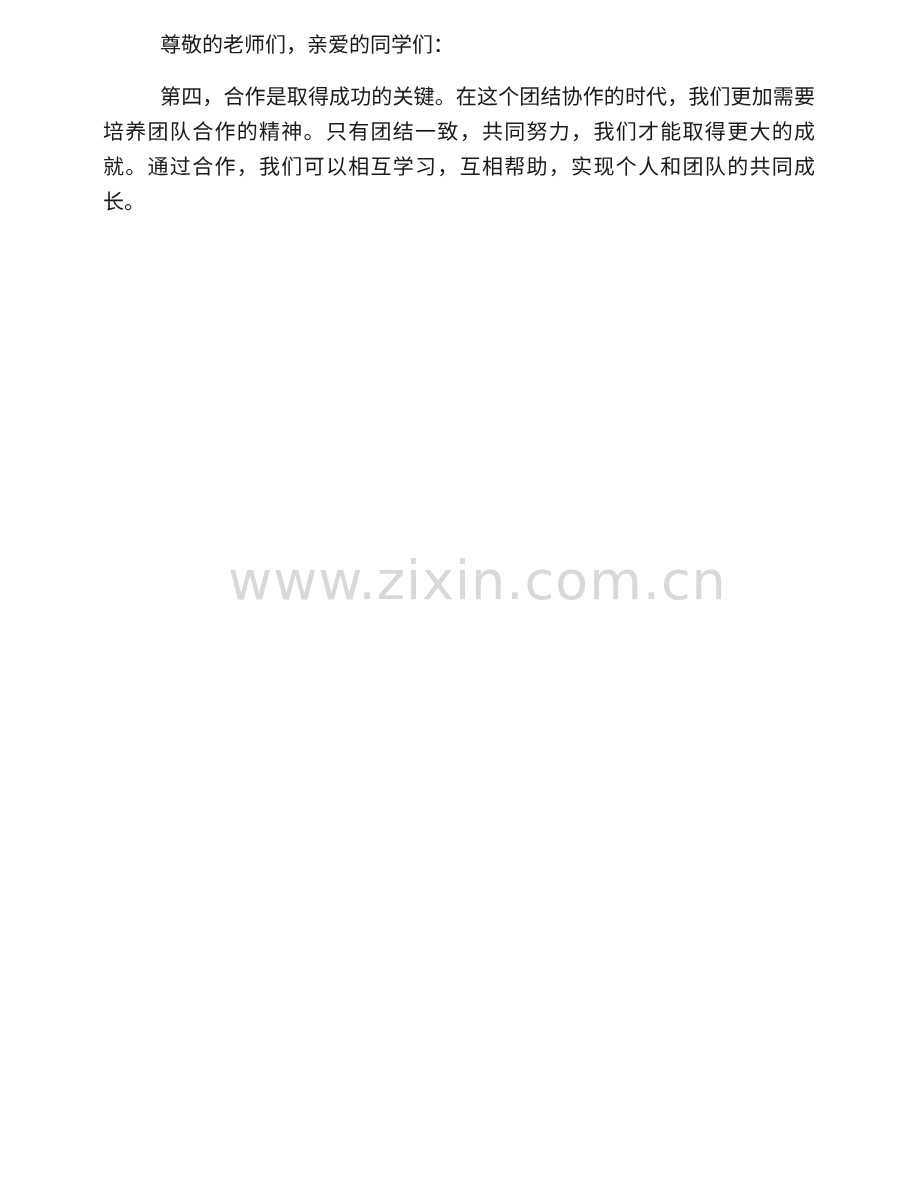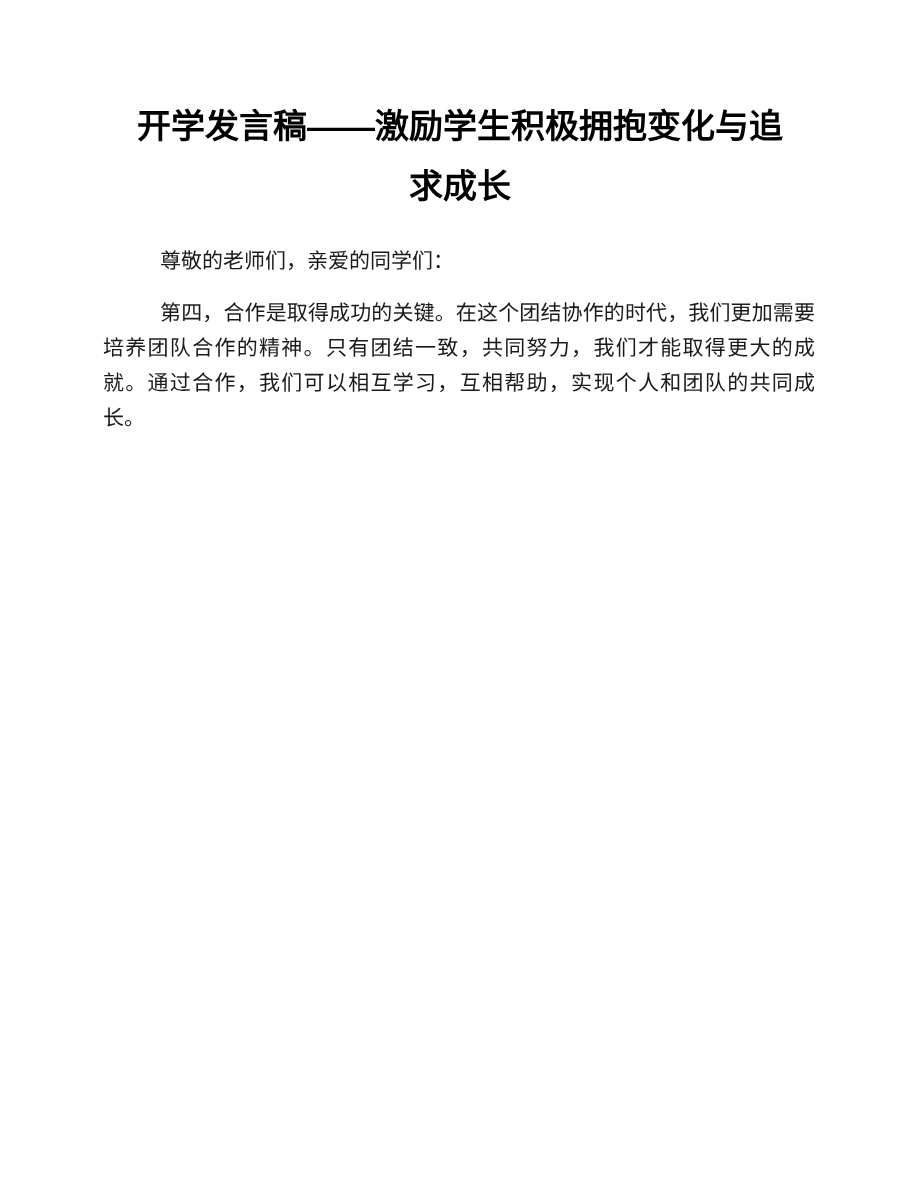--- a/index.html
+++ b/index.html
@@ -56,24 +56,21 @@
     text-indent: 57px;
     text-align: justify;
     color: #1a1a1a;
   }
 </style>
 </head>
 <body>
 
 <div class="page">
 
+  <div class="watermark">www.zixin.com.cn</div>
 
-  <h1 class="doc-title">
-    <span class="title-line">开学发言稿——激励学生积极拥抱变化与追</span>
-    <span class="title-line">求成长</span>
-  </h1>
 
   <div class="doc-body">
     <p>尊敬的老师们，亲爱的同学们：</p>
     <p>第四，合作是取得成功的关键。在这个团结协作的时代，我们更加需要培养团队合作的精神。只有团结一致，共同努力，我们才能取得更大的成就。通过合作，我们可以相互学习，互相帮助，实现个人和团队的共同成长。</p>
   </div>
 
 </div>
 
 </body></html>

